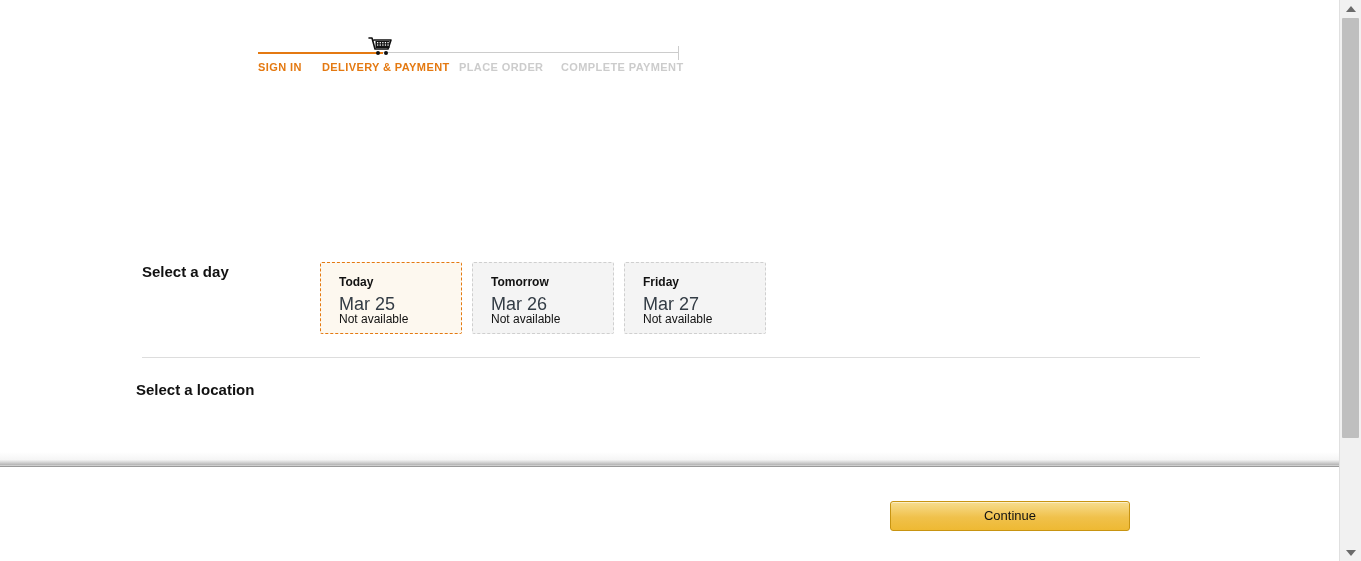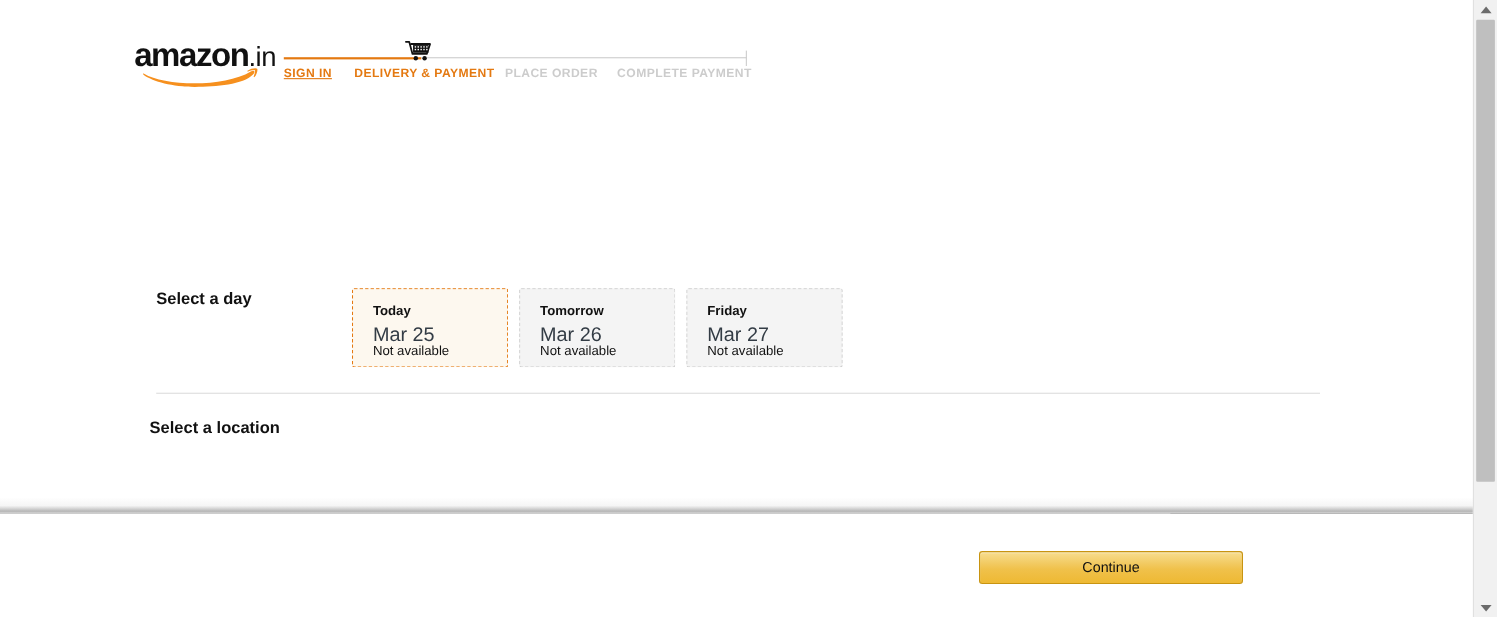--- a/index.html
+++ b/index.html
@@ -111,21 +111,21 @@
     position: absolute;
     font-size: 11px;
     font-weight: bold;
     letter-spacing: 0.4px;
     white-space: nowrap;
     top: 0;
   }
   .prog-step.done   { color: #e47911; }
   .prog-step.active { color: #e47911; }
   .prog-step.todo   { color: #cccccc; }
-  .step-0 { left: 0px; text-decoration: underline; }
+  .step-0 { left: 0px; }
   .step-1 { left: 64px; }
   .step-2 { left: 201px; }
   .step-3 { left: 303px; }
 
   
   .page-title {
     position: absolute;
     left: 142px;
     top: 172px;
     font-size: 28px;
@@ -336,27 +336,20 @@
     cursor: pointer;
   }
 </style>
 </head>
 <body>
 
 <div class="viewport">
 
   <div class="header">
 
-    <div class="logo">
-      <div class="logo-text"><span>amazon</span><span class="tld">.in</span></div>
-      <svg class="logo-smile" viewBox="0 0 106 18">
-        <path d="M2,6 C20,17 74,19 99,4 C101.5,2.4 104,3.6 101,6.8 C92,16 68,18 48,18 C28,18 10,13 2,7.4 C0.5,6.4 1,5.4 2,6 Z" fill="#f6901e"></path>
-        <path d="M96,3.4 C99,1.2 104,0.6 104.8,1.6 C105.6,2.7 104.2,7.2 102.6,8.8 C102,9.4 101.4,9.1 101.7,8.3 C102.3,6.7 103.3,3.6 102.6,2.8 C101.9,2.1 98.3,3.2 96.6,3.9 C96,4.1 95.6,3.7 96,3.4 Z" fill="#f6901e"></path>
-      </svg>
-    </div>
 
     <div class="progress">
       <div class="prog-line-done"></div>
       <div class="prog-line-todo"></div>
       <div class="prog-endcap"></div>
 
       <svg class="prog-cart" viewBox="0 0 26 22">
         <path d="M1,3 L4,3 L7,14 L20,14 L23,5 L6,5" fill="none" stroke="#111111" stroke-width="1.6" stroke-linecap="round" stroke-linejoin="round"></path>
         <rect x="7.5" y="6" width="14" height="7" fill="#111111"></rect>
         <g fill="#ffffff">

